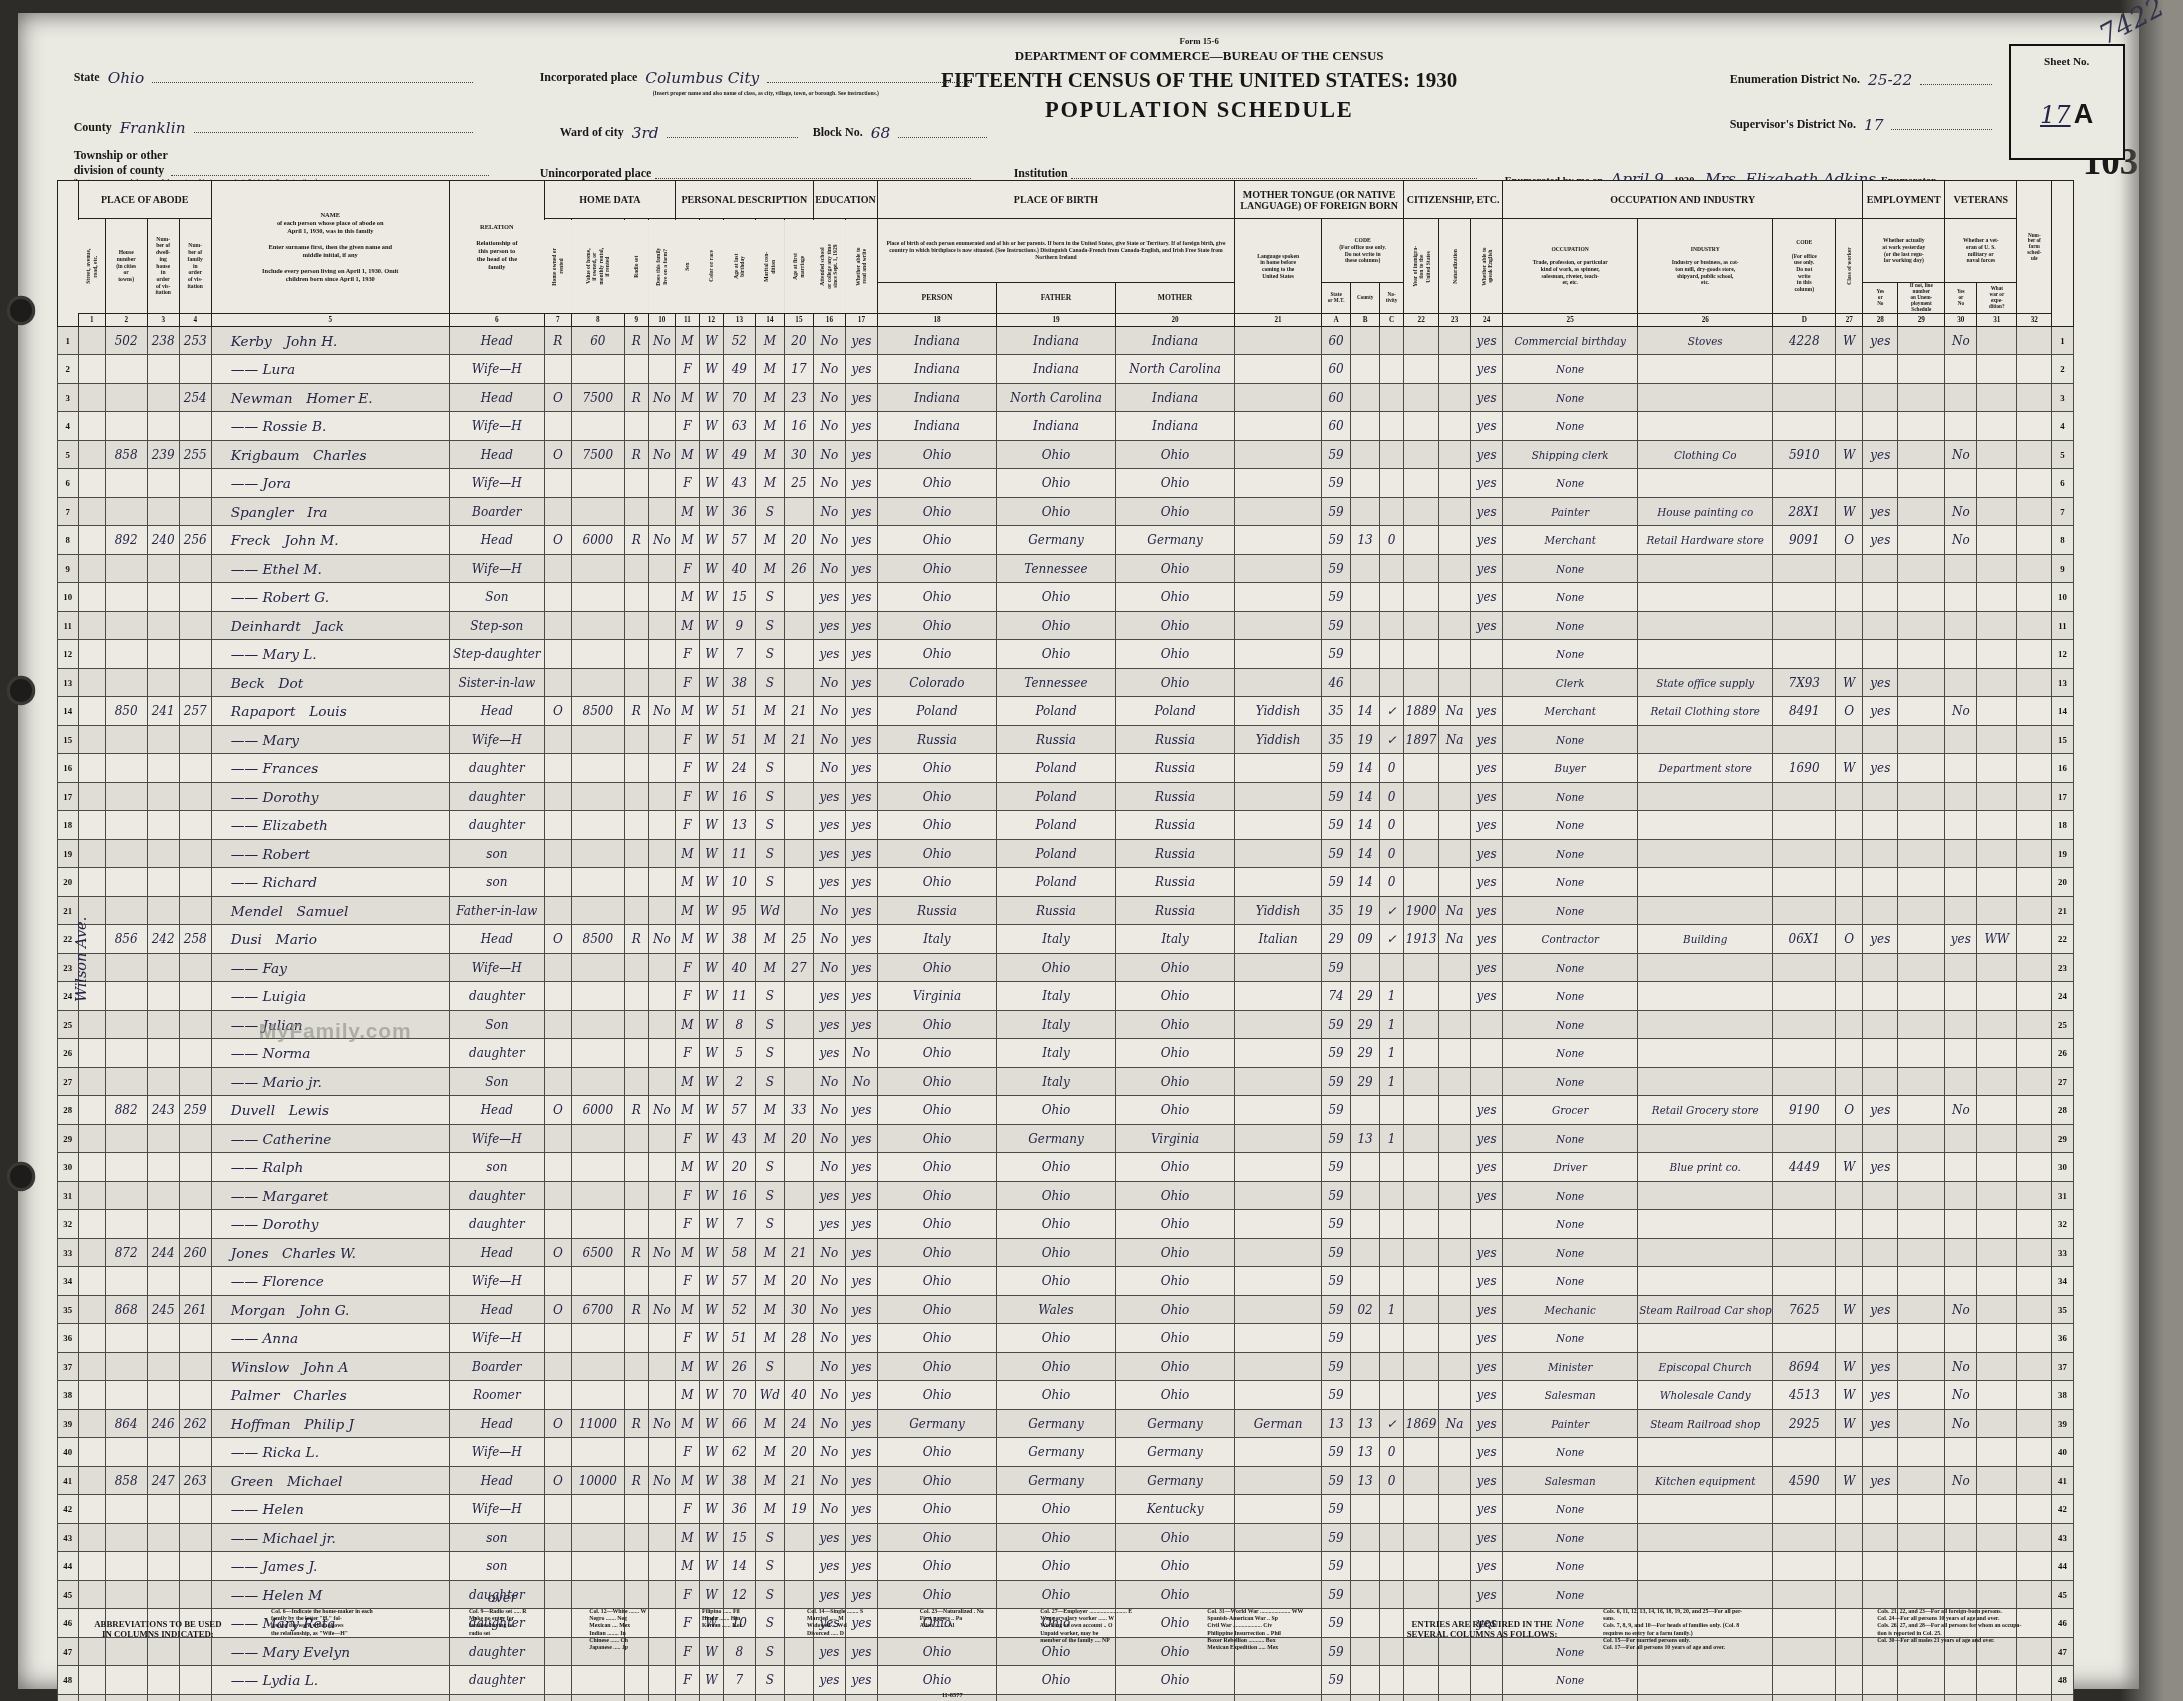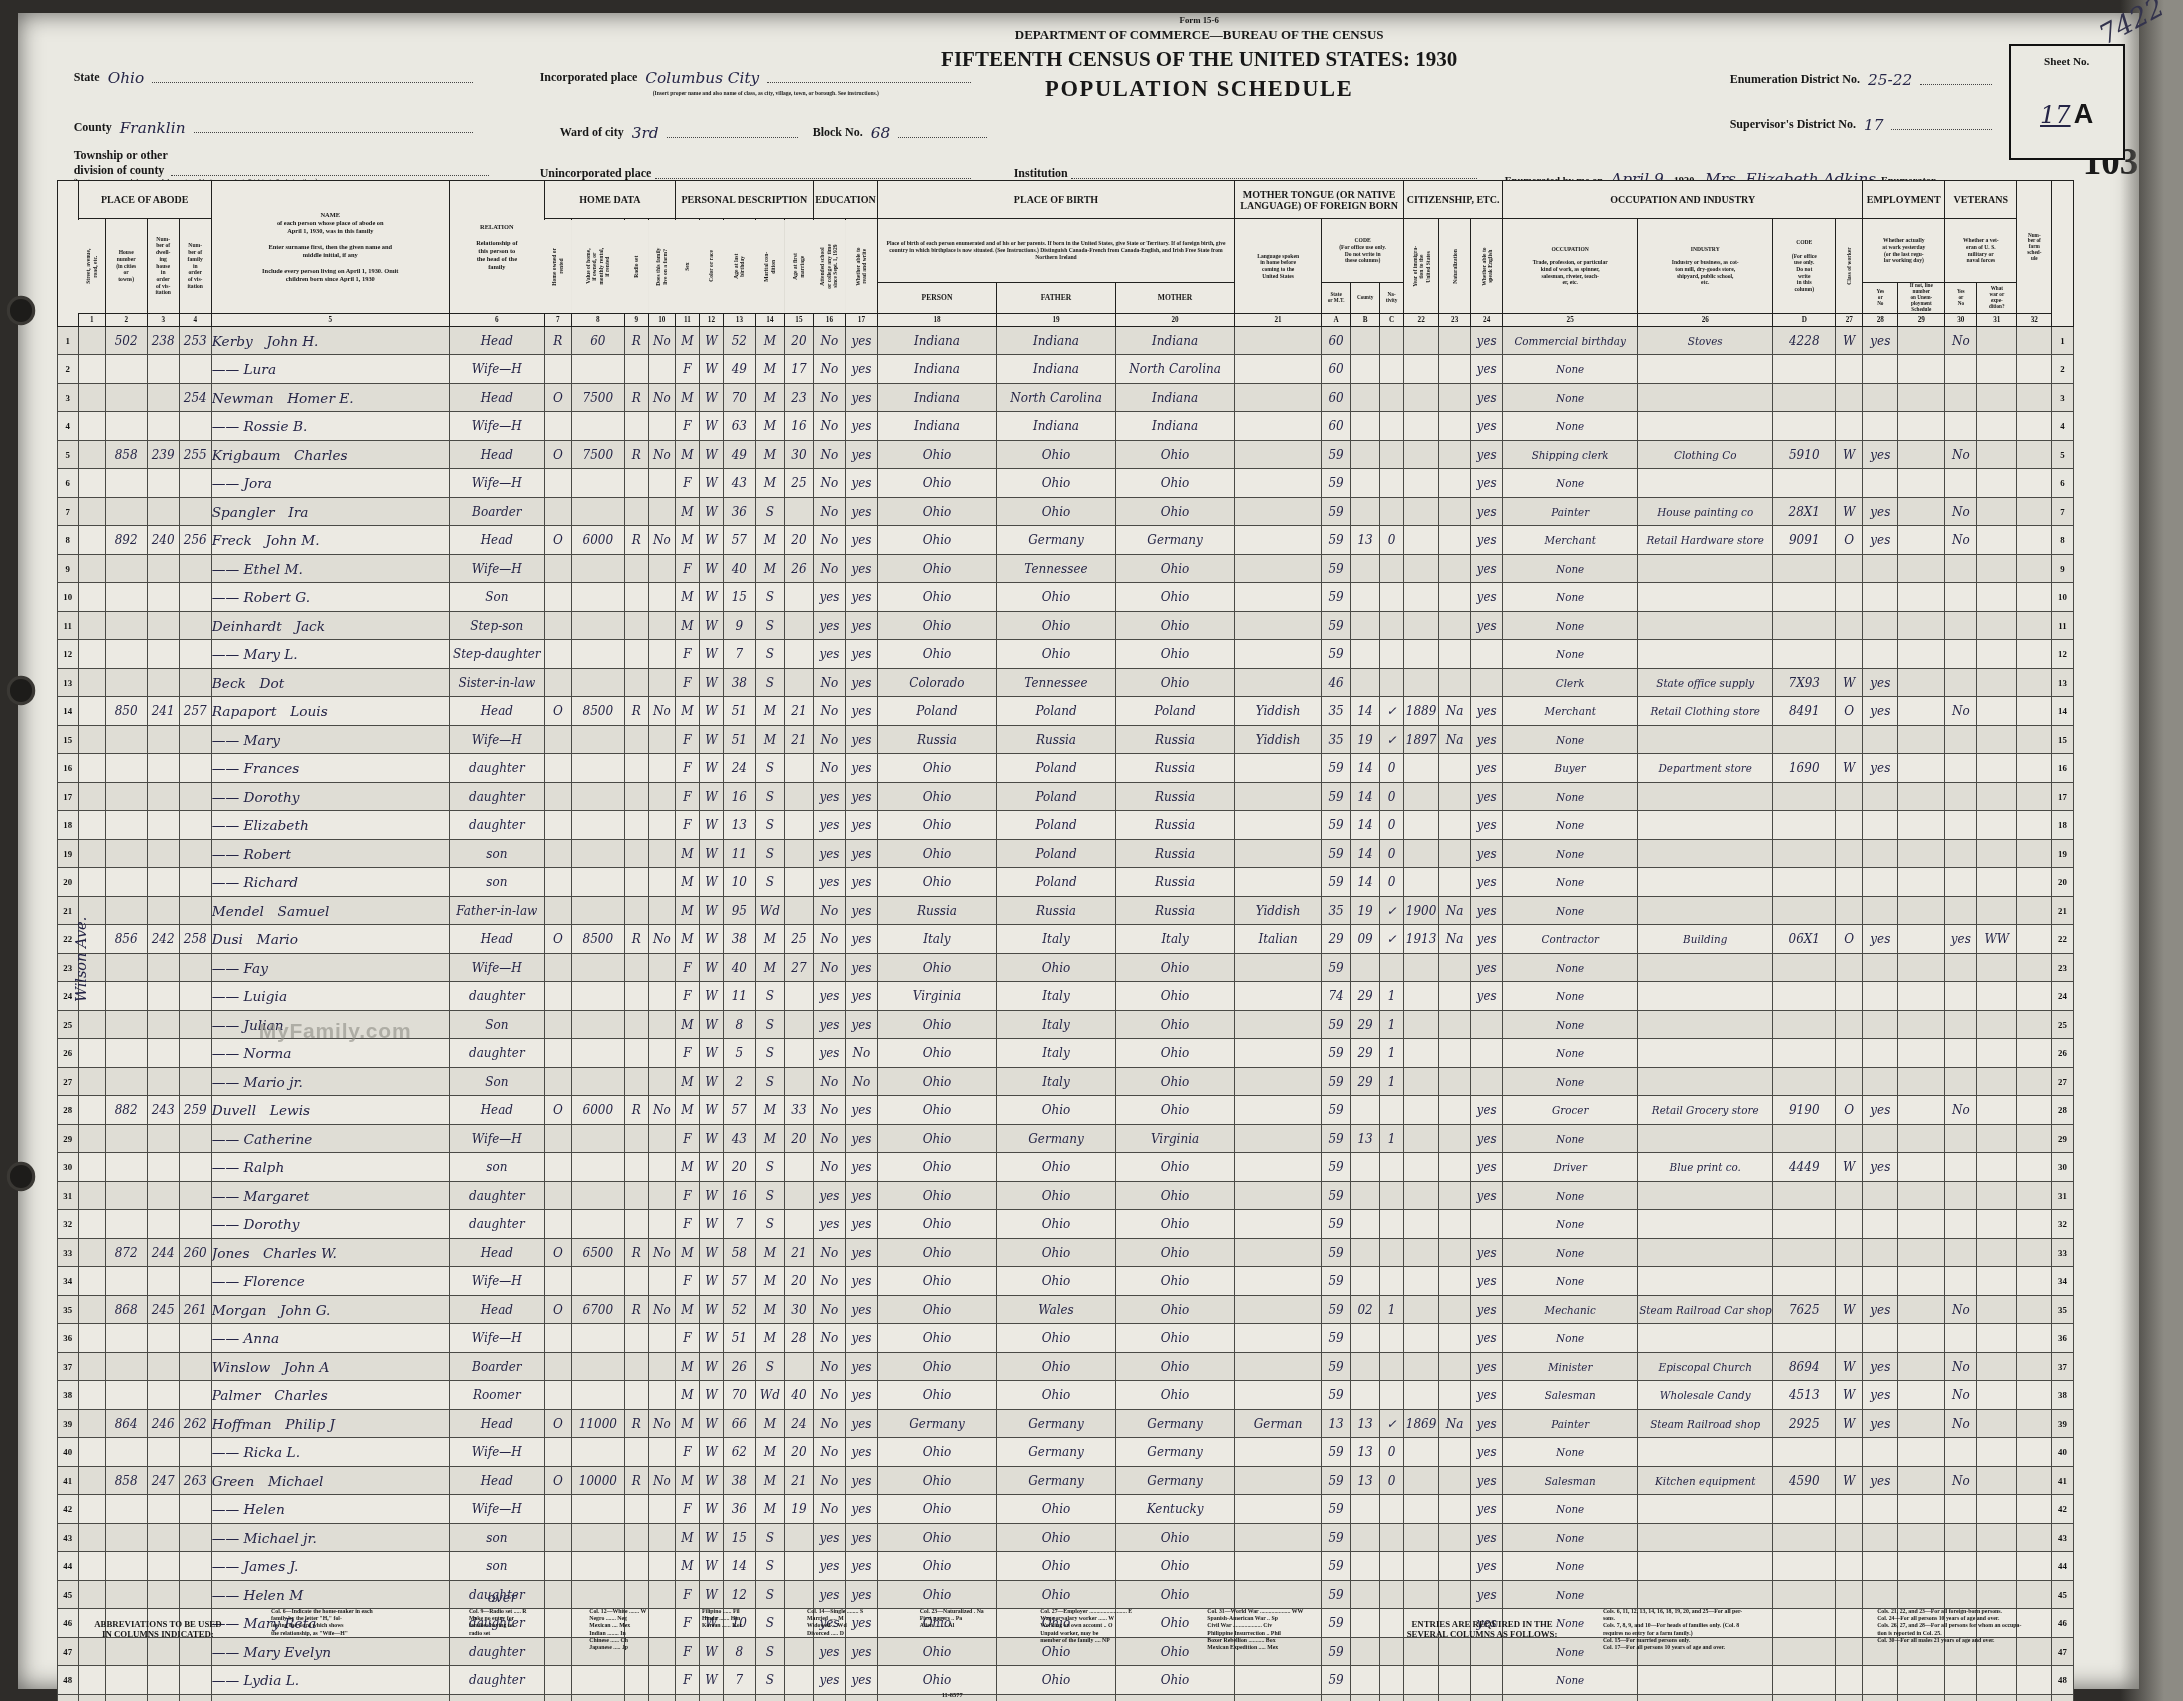--- a/index.html
+++ b/index.html
@@ -39,21 +39,21 @@
        white-space:pre-line;max-height:85px;padding:1.6px 0;}
   th.p{font-size:5.2px;white-space:pre-line;line-height:1.2;}
   th.pp{font-size:6.8px;text-align:left;padding:1.6px 6.4px;white-space:normal;line-height:1.25;}
   th.pc{font-size:5.6px;white-space:pre-line;line-height:1.2;}
   th.sc{font-size:7.6px;}
   th.sc2{font-size:5.2px;white-space:pre-line;line-height:1.15;}
   th.ln,td.ln{background:#e7e6df;}
   table.census td{border:0.8px solid #4a4a46;border-top:0.8px dotted #6a6a64;height:25.5px;
                   overflow:hidden;white-space:nowrap;}
   td.hw{font-size:12px;text-align:center;font-weight:500;}
-  td.nm{text-align:left;padding-left:0;font-size:13.7px;}
+  td.nm{text-align:left;padding-left:19px;font-size:13.7px;}
   td.occ{font-size:10.4px;}
   td.ln{font-weight:bold;font-size:8.8px;text-align:center;font-style:normal;
         font-family:"Liberation Serif",serif;color:#111;}
   td.gb,th.gb{border-left:1.6px solid #161614;}
   tbody tr:nth-child(odd) td{background:rgba(110,108,96,.10);}
 
   
   .street{position:absolute;left:55px;top:773px;height:346px;writing-mode:vertical-rl;
           transform:rotate(180deg);font-family:"DejaVu Serif",serif;font-style:italic;
           font-size:14.5px;color:#252547;z-index:3;text-align:center;}
@@ -69,21 +69,21 @@
   .fblock{font-size:5.8px;font-weight:bold;white-space:pre-line;line-height:1.25;}
   .ftitle{font-size:8.8px;font-weight:bold;white-space:pre-line;text-align:center;margin-top:11.2px;}
   .printcode{position:absolute;left:924px;top:1678px;font-size:6.4px;font-weight:bold;}
 </style>
 </head>
 <body>
 
 <div class="page">
   <div class="sheet">
 
-    <div class="ctr" style="left:868px;top:2px;width:627px;">
+    <div class="ctr" style="left:868px;top:23px;width:627px;">
       <div style="font-weight:bold;font-size:8.8px;">Form 15-6</div>
       <div style="font-weight:bold;font-size:13px;margin-top:2.4px;">DEPARTMENT OF COMMERCE—BUREAU OF THE CENSUS</div>
       <div style="font-weight:bold;font-size:21px;margin-top:3.2px;">FIFTEENTH CENSUS OF THE UNITED STATES: 1930</div>
       <div style="font-weight:bold;font-size:22.5px;margin-top:4.8px;letter-spacing:1.6px;">POPULATION SCHEDULE</div>
     </div>
 
     <div class="fline" style="left:56px;top:56px;width:402px;">
       <span class="lbl">State</span>
       <span class="hw">Ohio</span>
       <span class="fill"></span>

